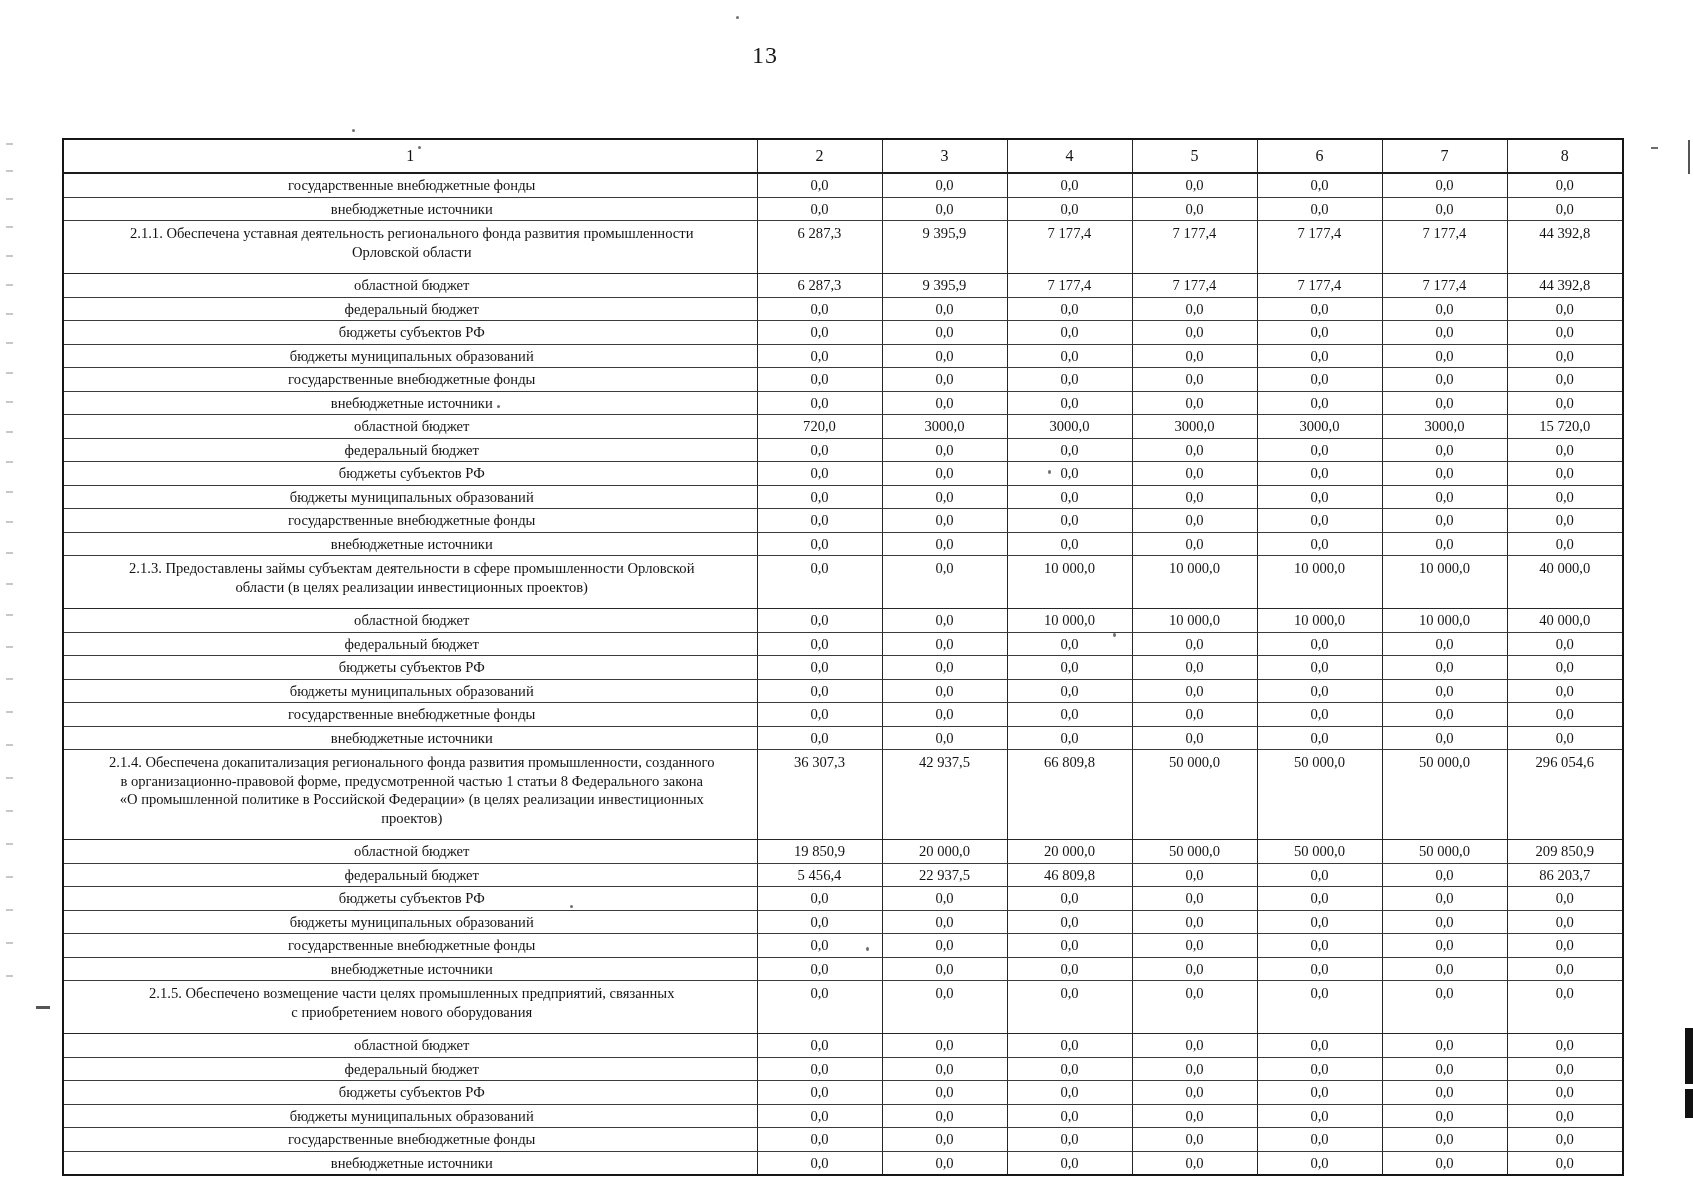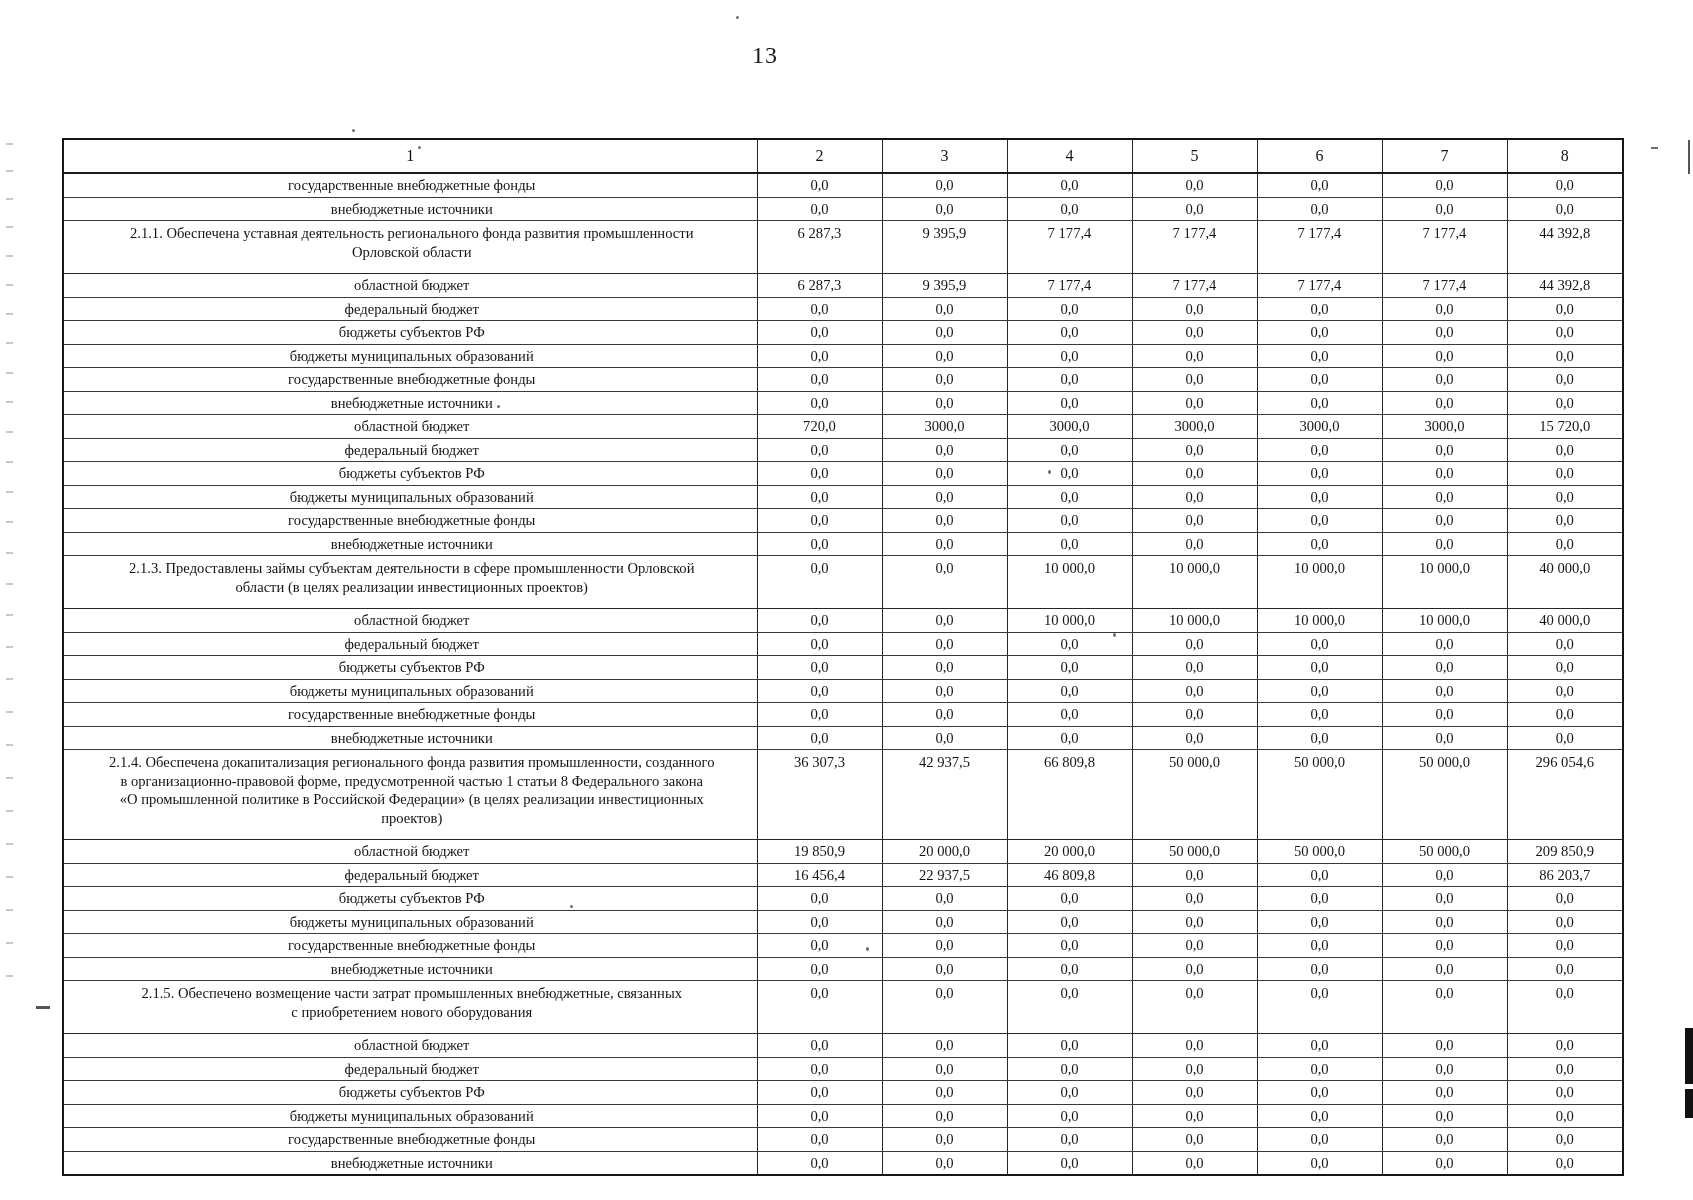--- a/index.html
+++ b/index.html
@@ -320,21 +320,21 @@
         <td class="num-cell">19 850,9</td>
         <td class="num-cell">20 000,0</td>
         <td class="num-cell">20 000,0</td>
         <td class="num-cell">50 000,0</td>
         <td class="num-cell">50 000,0</td>
         <td class="num-cell">50 000,0</td>
         <td class="num-cell">209 850,9</td>
       </tr>
       <tr class="sub-row">
         <td class="label-cell">федеральный бюджет</td>
-        <td class="num-cell">16 456,4</td>
+        <td class="num-cell">5 456,4</td>
         <td class="num-cell">22 937,5</td>
         <td class="num-cell">46 809,8</td>
         <td class="num-cell">0,0</td>
         <td class="num-cell">0,0</td>
         <td class="num-cell">0,0</td>
         <td class="num-cell">86 203,7</td>
       </tr>
       <tr class="sub-row">
         <td class="label-cell">бюджеты субъектов РФ</td>
         <td class="num-cell">0,0</td>
@@ -369,21 +369,21 @@
         <td class="label-cell">внебюджетные источники</td>
         <td class="num-cell">0,0</td>
         <td class="num-cell">0,0</td>
         <td class="num-cell">0,0</td>
         <td class="num-cell">0,0</td>
         <td class="num-cell">0,0</td>
         <td class="num-cell">0,0</td>
         <td class="num-cell">0,0</td>
       </tr>
       <tr class="section-row">
-        <td class="label-cell">2.1.5. Обеспечено возмещение части затрат промышленных внебюджетные, связанных
+        <td class="label-cell">2.1.5. Обеспечено возмещение части целях промышленных предприятий, связанных
 с приобретением нового оборудования</td>
         <td class="num-cell">0,0</td>
         <td class="num-cell">0,0</td>
         <td class="num-cell">0,0</td>
         <td class="num-cell">0,0</td>
         <td class="num-cell">0,0</td>
         <td class="num-cell">0,0</td>
         <td class="num-cell">0,0</td>
       </tr>
       <tr class="sub-row">

